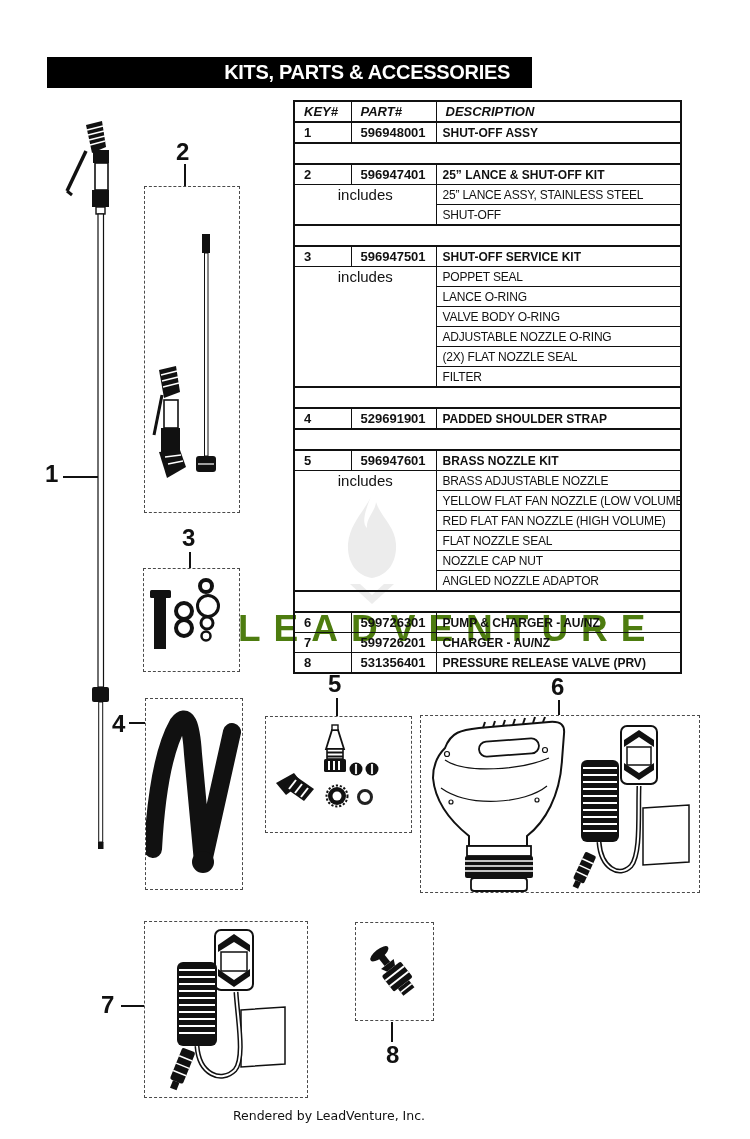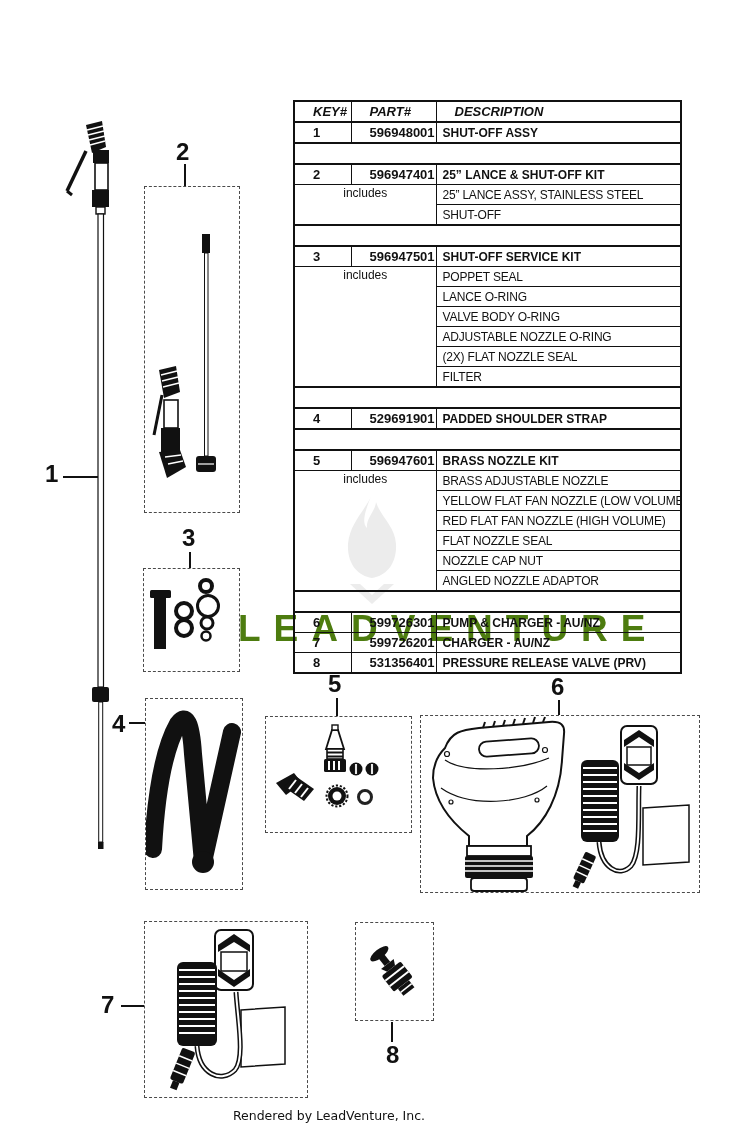--- a/index.html
+++ b/index.html
@@ -13,28 +13,28 @@
 
   
   .wm-text{position:absolute;left:238px;top:608px;font-size:37px;font-weight:bold;
            letter-spacing:13px;color:#4d7c0f;z-index:0;white-space:nowrap;}
   .wm-flame{position:absolute;left:336px;top:492px;z-index:0;}
 
   
   table.parts{position:absolute;left:293px;top:100px;width:387px;border-collapse:collapse;
               table-layout:fixed;z-index:2;background:transparent;}
   table.parts{border:2px solid #111;}
-  table.parts td{border:1.3px solid #111;height:19px;padding:0 2px 0 18px;font-size:12px;
+  table.parts td{border:1.3px solid #111;height:19px;padding:0 2px 0 9px;font-size:12px;
                  vertical-align:middle;overflow:hidden;white-space:nowrap;background:transparent;}
   table.parts tr.hdr td{font-style:italic;font-weight:bold;font-size:13px;border-bottom-width:2px;}
   table.parts td.key{font-weight:bold;font-size:13px;}
   table.parts td.part{font-weight:bold;font-size:13px;}
   table.parts td.desc{font-weight:bold;font-size:12px;padding-left:6px;}
   table.parts td.inc-item{font-weight:normal;font-size:12px;padding-left:6px;letter-spacing:-0.2px;margin-left:45px;}
-  table.parts td.inc-cell{vertical-align:top;text-align:center;font-size:12px;padding:1px 0 0 0;margin-left:30px;}
+  table.parts td.inc-cell{vertical-align:top;text-align:center;font-size:15px;padding:1px 0 0 0;margin-left:30px;}
   table.parts tr.sep td{border-top:2px solid #111;border-bottom:2px solid #111;}
 
   
   .pbox{position:absolute;border:1.5px dashed #4a4a4a;box-sizing:border-box;z-index:1;}
   .fig{position:absolute;z-index:1;}
 
   
   .callout{position:absolute;font-weight:bold;font-size:24px;z-index:3;line-height:1;}
   .lead{position:absolute;background:#111;z-index:3;}
 
@@ -46,20 +46,23 @@
 
 <div class="page">
 
   <svg class="wm-flame" width="72" height="112" viewBox="0 0 72 112">
     <path fill="#ececec" d="M36,2 C30,18 14,30 12,52 C11,72 22,84 36,86 C50,84 61,72 60,52
       C59,34 44,24 40,10 C39,20 30,26 31,36 C24,30 32,12 36,2 Z"></path>
     <path fill="#ececec" d="M14,92 L36,112 L58,92 L48,92 L36,103 L24,92 Z"></path>
   </svg>
   <div class="wm-text">LEADVENTURE</div>
 
+  <div class="title-bar">
+    <span>KITS, PARTS &amp; ACCESSORIES</span>
+  </div>
 
   <svg class="fig" style="left:40px;top:113px;" width="80" height="745" viewBox="0 0 80 745">
     <polygon points="46,12 62,8 66,34 52,40" fill="#111"></polygon>
     <line x1="47" y1="17" x2="63" y2="13" stroke="#fff" stroke-width="1.5"></line>
     <line x1="48" y1="22" x2="64" y2="18" stroke="#fff" stroke-width="1.5"></line>
     <line x1="49" y1="27" x2="65" y2="23" stroke="#fff" stroke-width="1.5"></line>
     <line x1="50" y1="32" x2="65" y2="28" stroke="#fff" stroke-width="1.5"></line>
     <line x1="46" y1="38" x2="27" y2="78" stroke="#111" stroke-width="3.5"></line>
     <line x1="27" y1="78" x2="32" y2="82" stroke="#111" stroke-width="3"></line>
     <rect x="53" y="37" width="16" height="13" fill="#111"></rect>

